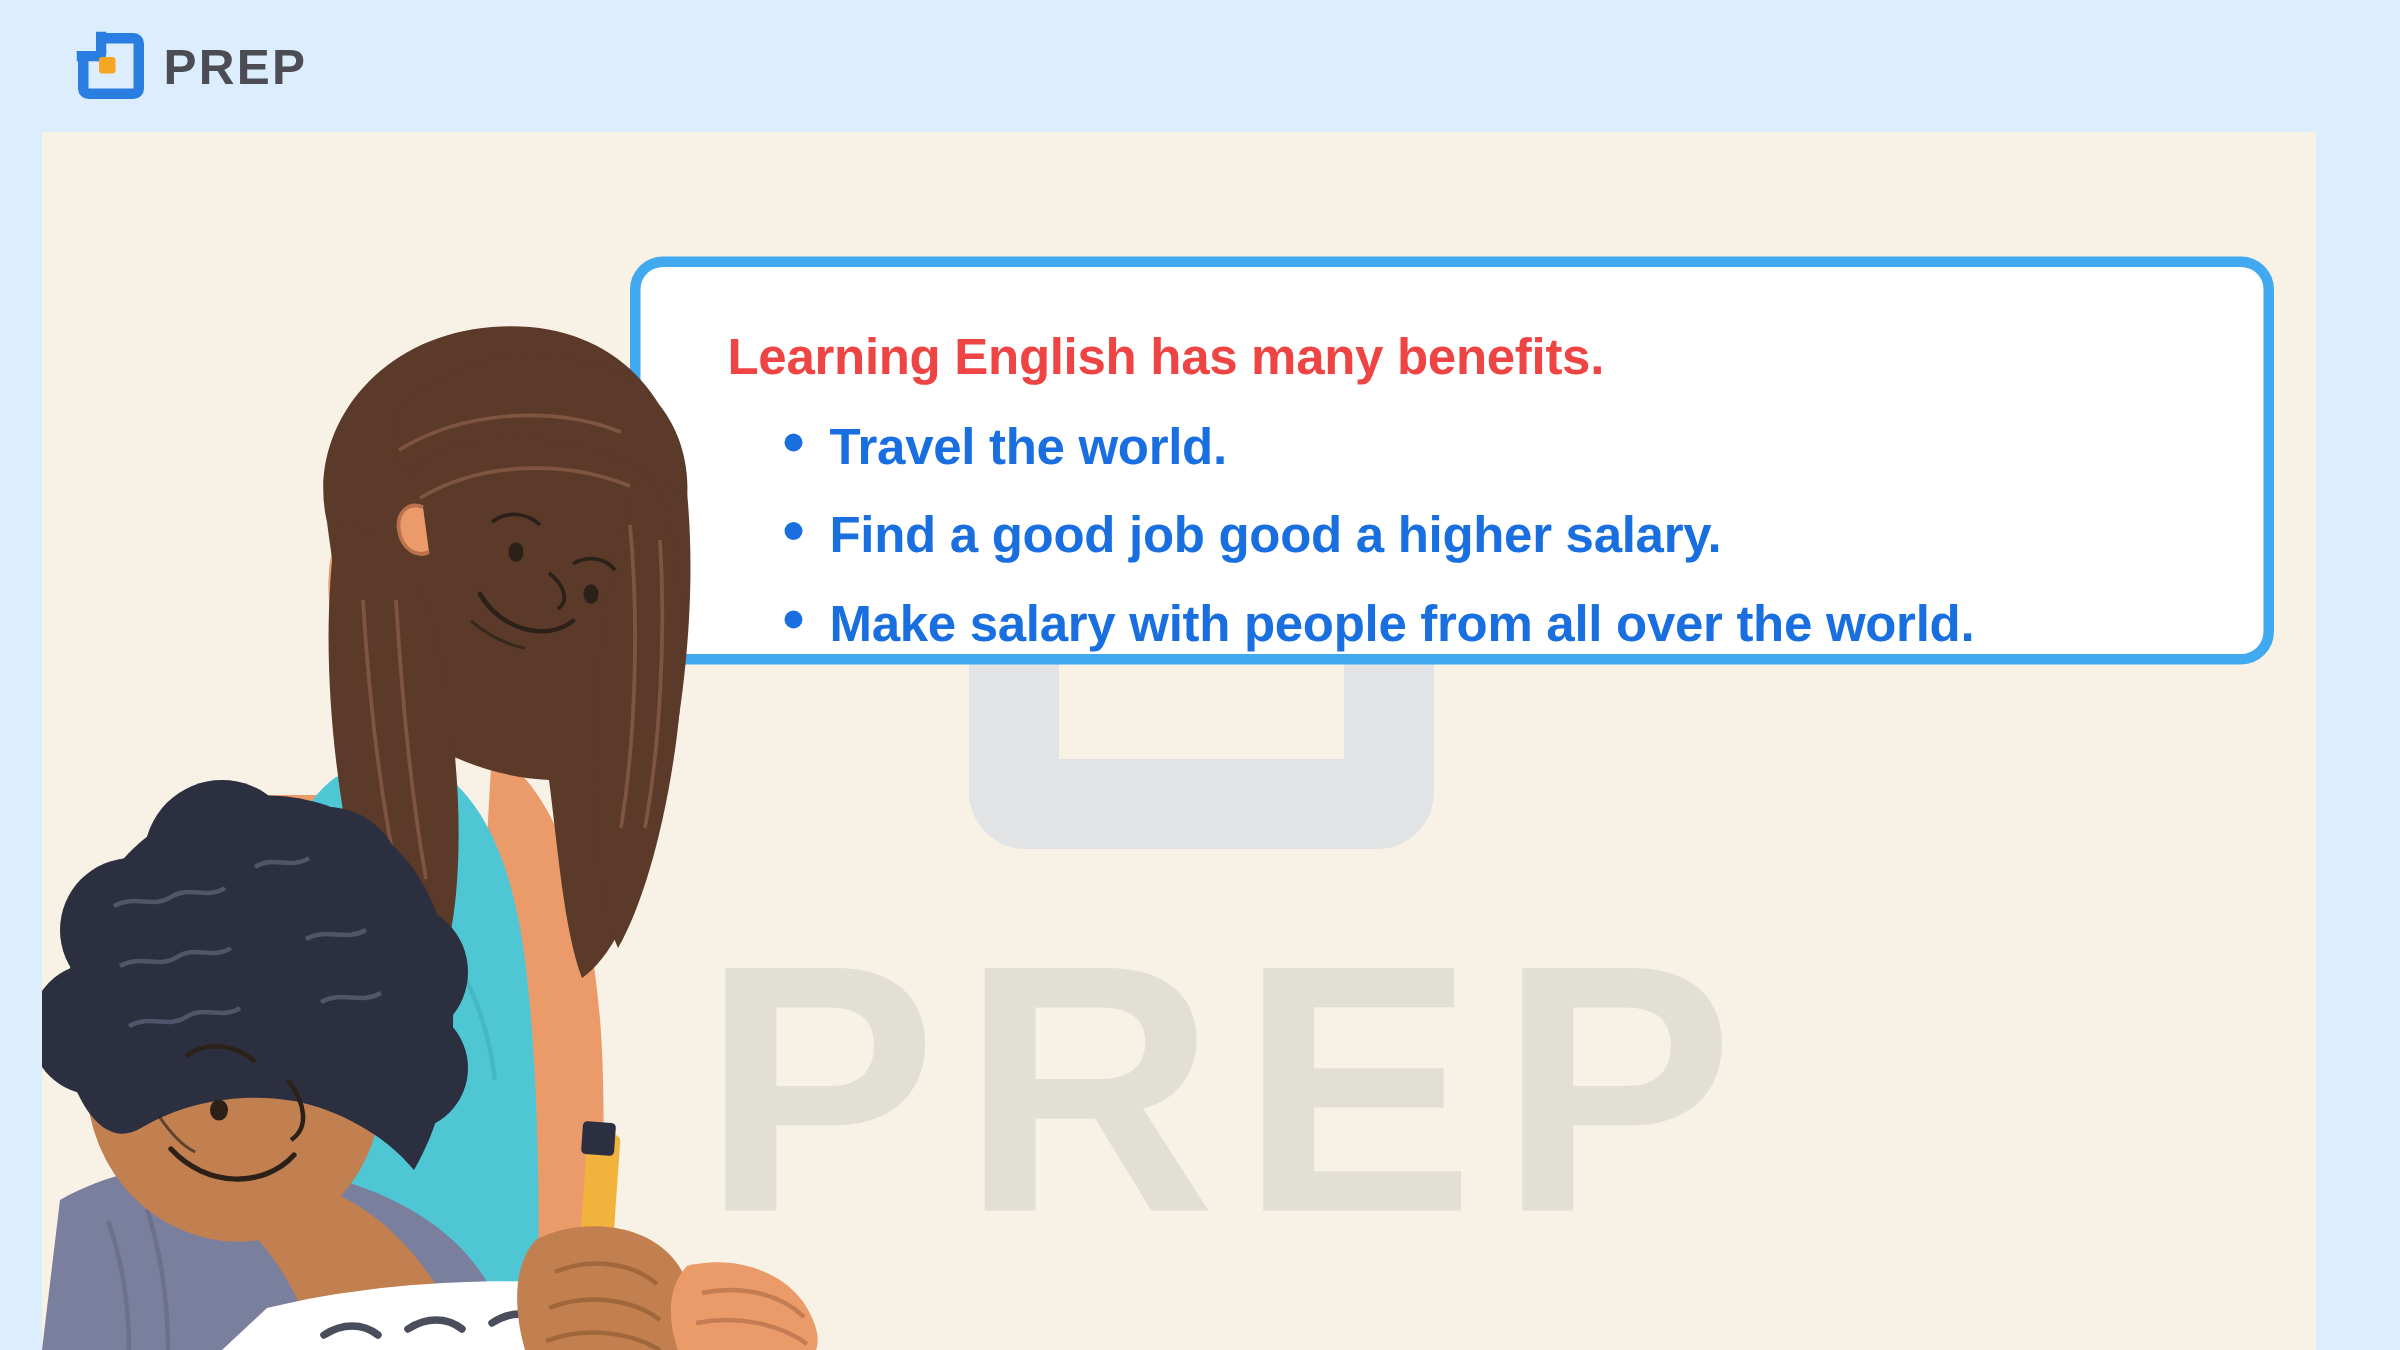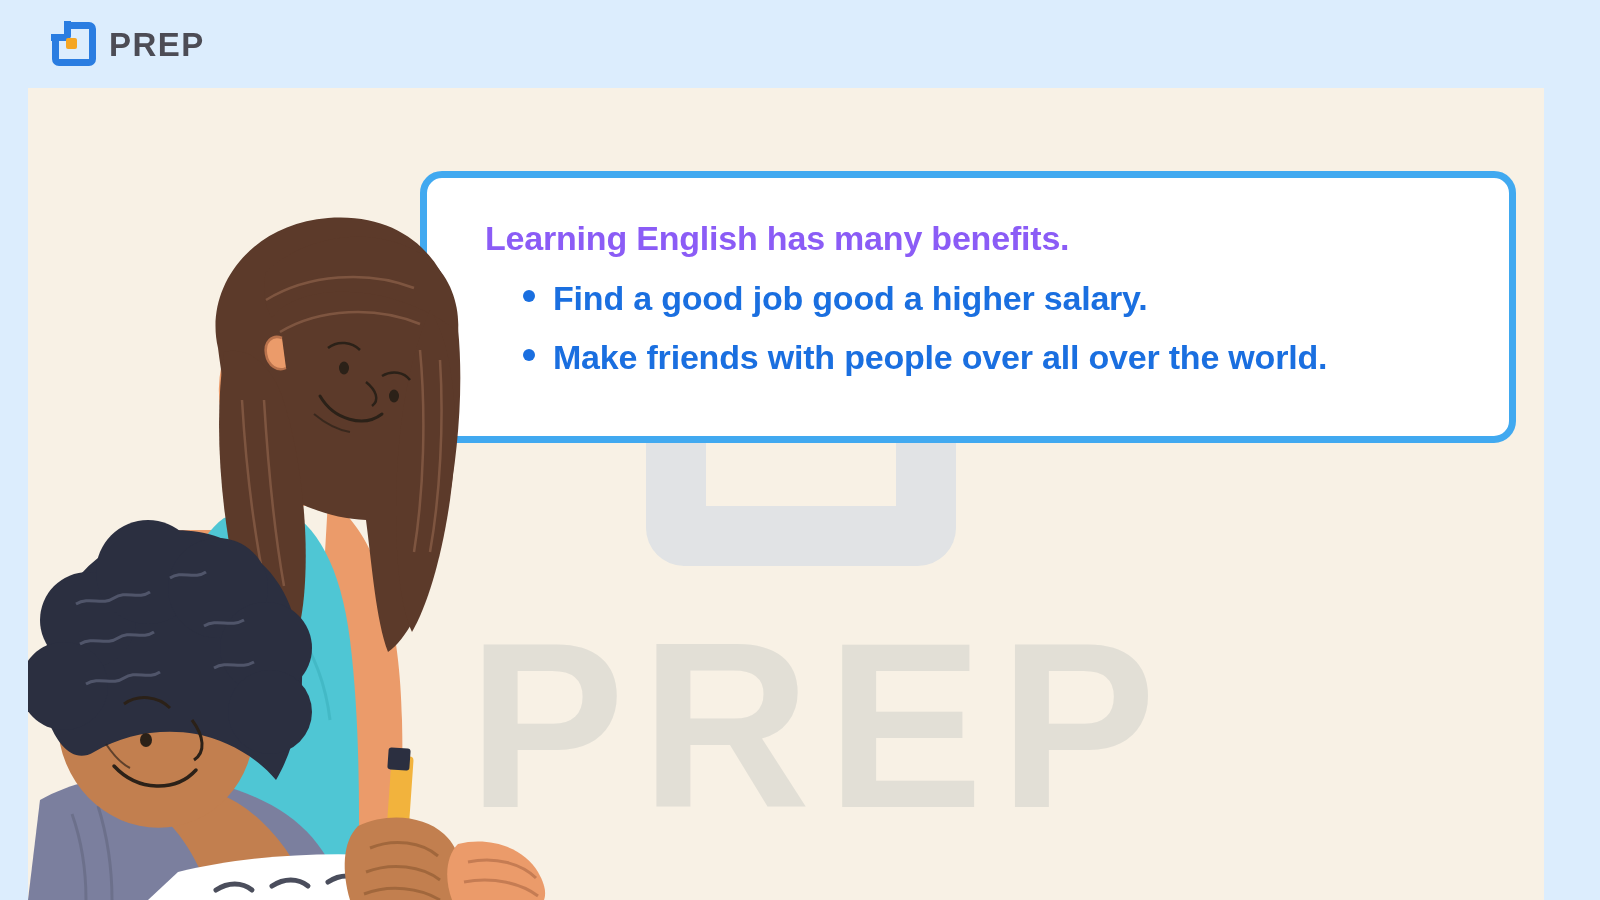--- a/index.html
+++ b/index.html
@@ -134,21 +134,21 @@
     height: 272px;
     background: #ffffff;
     border: 7px solid #41a9f0;
     border-radius: 22px;
     padding: 42px 0 0 58px;
   }
 
   .card-title {
     font-size: 34px;
     font-weight: bold;
-    color: #8b5cf6;
+    color: #ef4444;
     letter-spacing: -0.2px;
     line-height: 1.1;
     margin-bottom: 22px;
   }
 
   .bullets { list-style: none; }
 
   .bullet {
     display: flex;
     align-items: baseline;
@@ -201,25 +201,29 @@
     <div class="outer"></div>
     <div class="notch"></div>
     <div class="dot"></div>
   </div>
 
   <div class="card">
     <div class="card-title">Learning English has many benefits.</div>
     <ul class="bullets">
       <li class="bullet">
         <span class="bullet-dot"></span>
+        <span>Travel the world.</span>
+      </li>
+      <li class="bullet">
+        <span class="bullet-dot"></span>
         <span>Find a good job good a higher salary.</span>
       </li>
       <li class="bullet">
         <span class="bullet-dot"></span>
-        <span>Make friends with people over all over the world.</span>
+        <span>Make salary with people from all over the world.</span>
       </li>
     </ul>
   </div>
 
   <div class="illus">
     <svg viewBox="0 0 540 700" xmlns="http://www.w3.org/2000/svg">
 
       <path d="M300 300 C350 330 372 420 374 520 C376 600 370 660 368 700 L300 700 C300 640 302 520 292 440 Z" fill="#eb9b6a"></path>
 
       <path d="M118 330 C92 380 80 470 78 560 C76 640 80 680 82 700 L150 700 C146 620 142 520 152 450 C160 392 176 352 196 330 Z" fill="#eb9b6a"></path>

